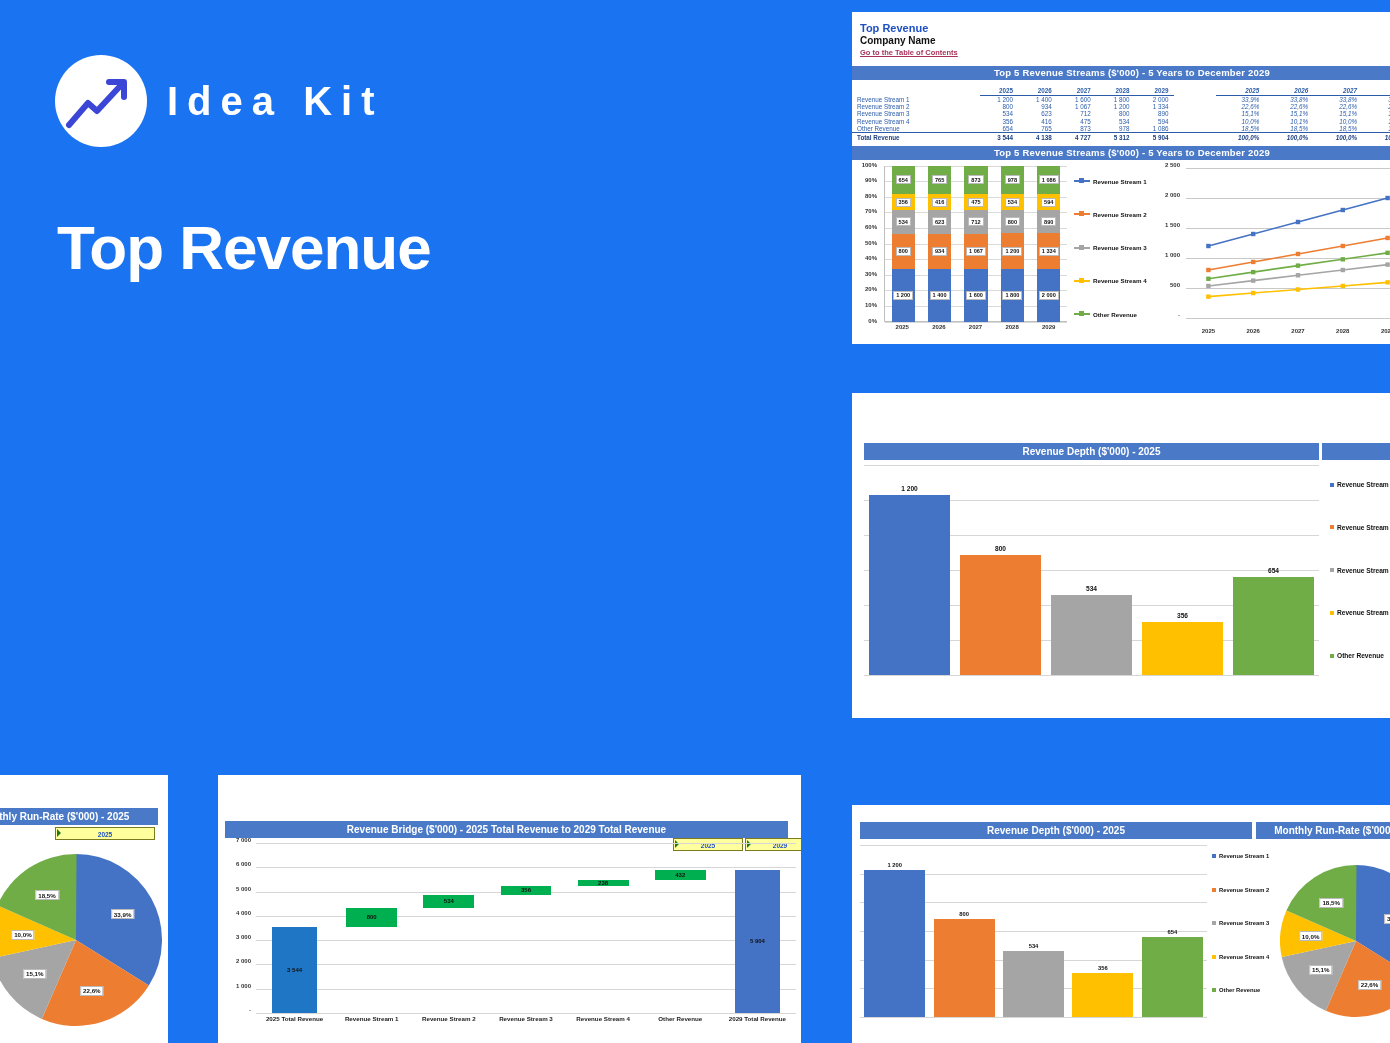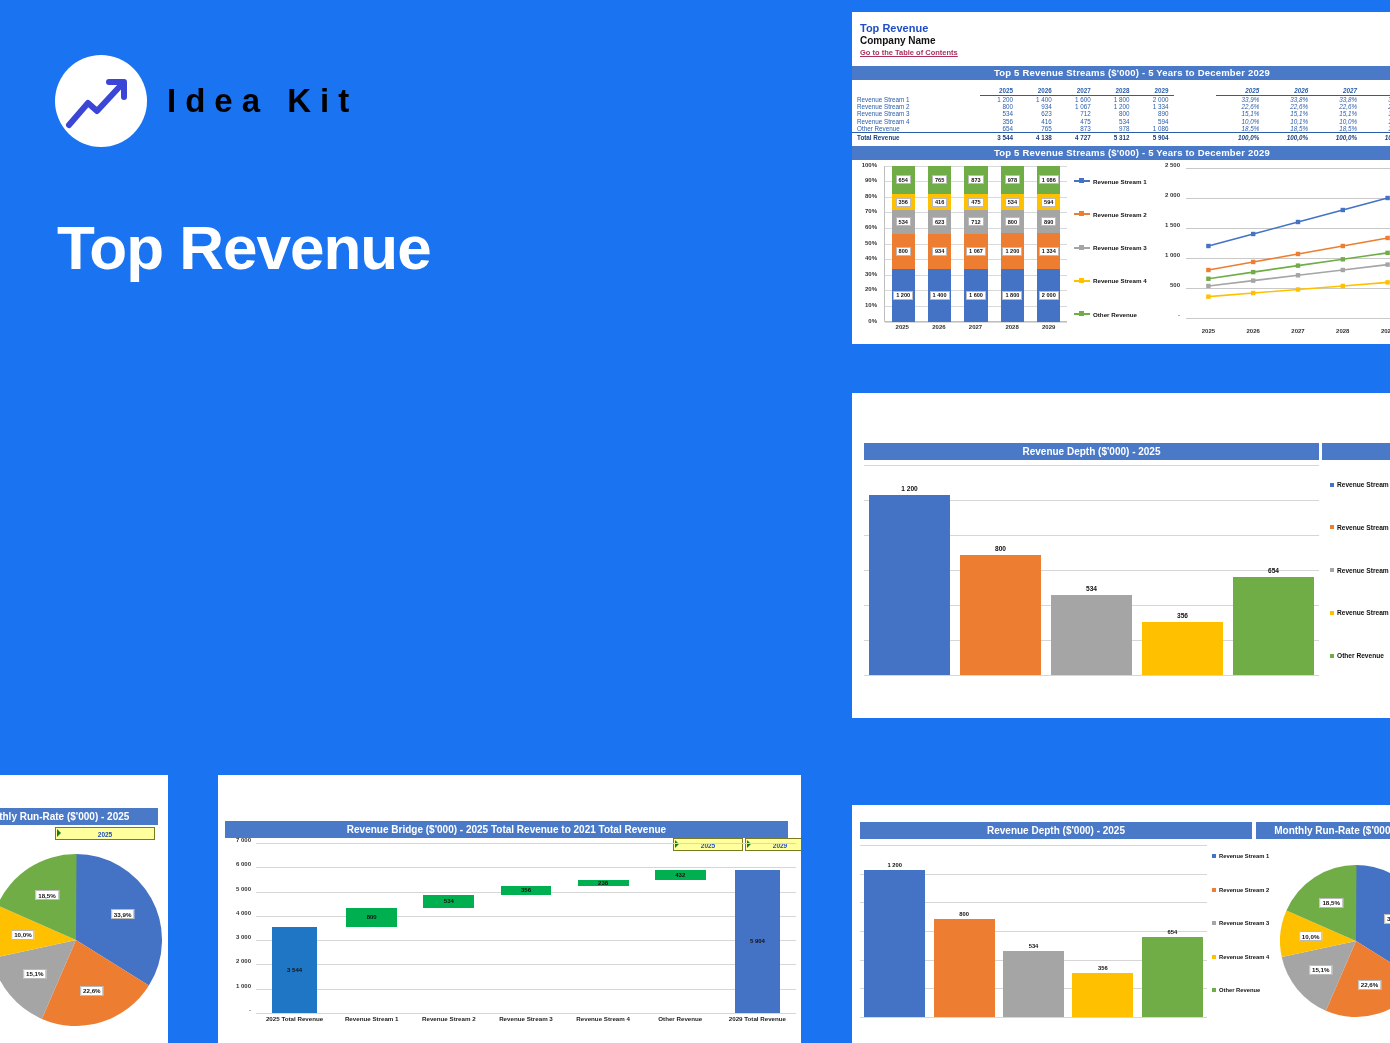--- a/index.html
+++ b/index.html
@@ -10,21 +10,21 @@
     font-family: "Liberation Sans", sans-serif;
   }
   #root { position: relative; width: 1390px; height: 1043px; background: #1a73f0; }
 
   
   .brand { position: absolute; left: 55px; top: 55px; display: flex; align-items: center; gap: 20px; }
   .brand-logo { width: 92px; height: 92px; border-radius: 50%; background: #ffffff; position: relative; flex: 0 0 auto; }
   .brand-logo svg { position: absolute; left: 0; top: 0; }
   .brand-text { display: flex; flex-direction: column; justify-content: center; }
   .brand-line1 { font-size: 55px; font-weight: bold; color: #ffffff; line-height: 1.02; letter-spacing: -0.5px; }
-  .brand-line2 { font-size: 33px; font-weight: bold; color: #000000; line-height: 1.05; letter-spacing: 9px; font-family: "Liberation Sans", sans-serif; }
+  .brand-line2 { font-size: 40px; font-weight: bold; color: #ffffff; line-height: 1.05; letter-spacing: 9px; font-family: "Liberation Sans", sans-serif; }
 
   .headline { position: absolute; left: 57px; top: 212px; font-size: 62px; font-weight: bold; color: #ffffff; letter-spacing: -1px; }
   .body-copy { position: absolute; left: 57px; top: 322px; width: 700px; font-size: 26.5px; font-weight: bold; line-height: 1.44; color: #ffffff; }
 
   
   .panel { position: absolute; background: #ffffff; overflow: hidden; }
   .panel-top    { left: 852px; top: 12px;  width: 560px; height: 332px; }
   .panel-mid    { left: 852px; top: 393px; width: 560px; height: 325px; }
   .panel-pie    { left: -60px; top: 775px; width: 228px; height: 290px; }
   .panel-bridge { left: 218px; top: 775px; width: 583px; height: 290px; }
@@ -455,21 +455,21 @@
             <path d="M50,50 L92.38389680425416,76.5255592153367 A50,50 0 0,1 30.14260546826098,95.88773128419906 Z" fill="#ed7d31"></path>
             <path d="M50,50 L30.14260546826098,95.88773128419906 A50,50 0 0,1 1.1365938215903313,60.60035549610274 Z" fill="#a5a5a5"></path>
             <path d="M50,50 L1.1365938215903313,60.60035549610274 A50,50 0 0,1 4.237941368954118,29.854678214316877 Z" fill="#ffc000"></path>
             <path d="M50,50 L4.237941368954118,29.854678214316877 A50,50 0 0,1 50.31415719827796,0.0009869571931417909 Z" fill="#70ad47"></path>
           </svg><div style="position:absolute;left:132.6437433126597px;top:60.1662312121767px;transform:translate(-50%,-50%);background:#fff;border:1px solid #bbb;font-size:6.2px;font-weight:bold;color:#111;padding:0.5px 2px;white-space:nowrap;">33,9%</div><div style="position:absolute;left:101.8382571296875px;top:136.913377525891px;transform:translate(-50%,-50%);background:#fff;border:1px solid #bbb;font-size:6.2px;font-weight:bold;color:#111;padding:0.5px 2px;white-space:nowrap;">22,6%</div><div style="position:absolute;left:44.809662096696265px;top:119.85821116674151px;transform:translate(-50%,-50%);background:#fff;border:1px solid #bbb;font-size:6.2px;font-weight:bold;color:#111;padding:0.5px 2px;white-space:nowrap;">15,1%</div><div style="position:absolute;left:32.94921177455707px;top:80.64871336413323px;transform:translate(-50%,-50%);background:#fff;border:1px solid #bbb;font-size:6.2px;font-weight:bold;color:#111;padding:0.5px 2px;white-space:nowrap;">10,0%</div><div style="position:absolute;left:57.00669105823478px;top:41.25169906457501px;transform:translate(-50%,-50%);background:#fff;border:1px solid #bbb;font-size:6.2px;font-weight:bold;color:#111;padding:0.5px 2px;white-space:nowrap;">18,5%</div></div>
     </div>
   </div>
 
   <div class="panel panel-bridge">
     <div style="position:relative;width:100%;height:100%;">
-      <div class="chart-band" style="position:absolute;left:7px;top:46px;width:563px;height:17px;line-height:17px;">Revenue Bridge ($'000) - 2025 Total Revenue to 2021 Total Revenue</div>
+      <div class="chart-band" style="position:absolute;left:7px;top:46px;width:563px;height:17px;line-height:17px;">Revenue Bridge ($'000) - 2025 Total Revenue to 2029 Total Revenue</div>
       <div class="yellow-box" style="position:absolute;left:455px;top:63px;width:70px;height:13px;line-height:13px;">2025</div>
       <div class="yellow-box" style="position:absolute;left:527px;top:63px;width:70px;height:13px;line-height:13px;">2029</div>
 
       <div id="bridge-yticks" style="position:absolute;left:2px;top:66px;width:34px;height:176px;">
           <div style="position:absolute;right:3px;top:-4px;font-size:6px;font-weight:bold;color:#333;">7 000</div>
           <div style="position:absolute;right:3px;top:20.285714285714285px;font-size:6px;font-weight:bold;color:#333;">6 000</div>
           <div style="position:absolute;right:3px;top:44.57142857142857px;font-size:6px;font-weight:bold;color:#333;">5 000</div>
           <div style="position:absolute;right:3px;top:68.85714285714286px;font-size:6px;font-weight:bold;color:#333;">4 000</div>
           <div style="position:absolute;right:3px;top:93.14285714285714px;font-size:6px;font-weight:bold;color:#333;">3 000</div>
           <div style="position:absolute;right:3px;top:117.42857142857142px;font-size:6px;font-weight:bold;color:#333;">2 000</div>

